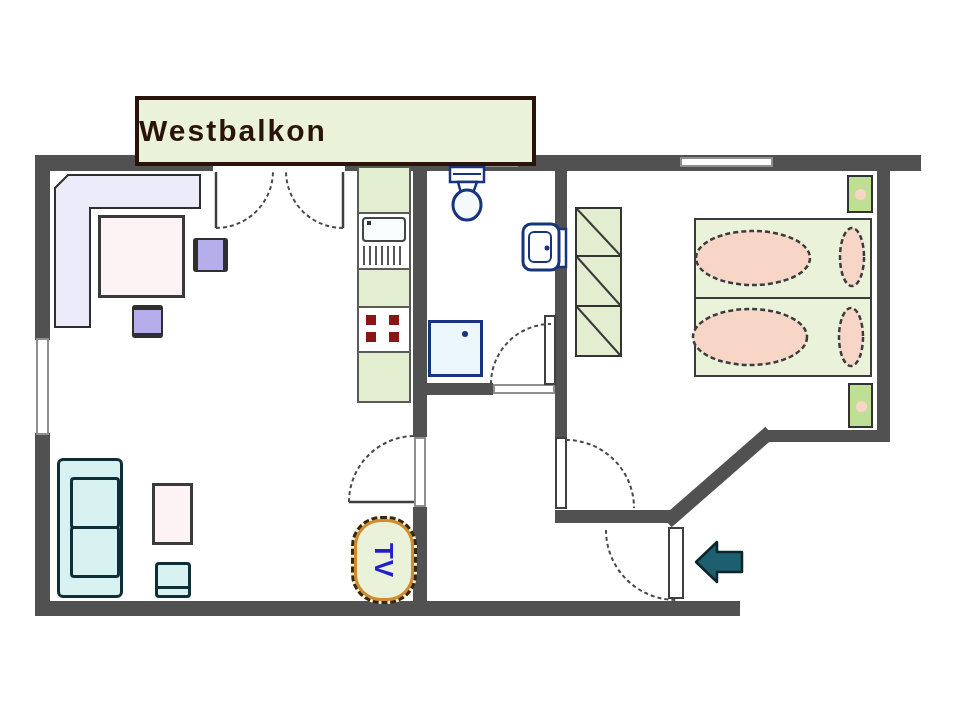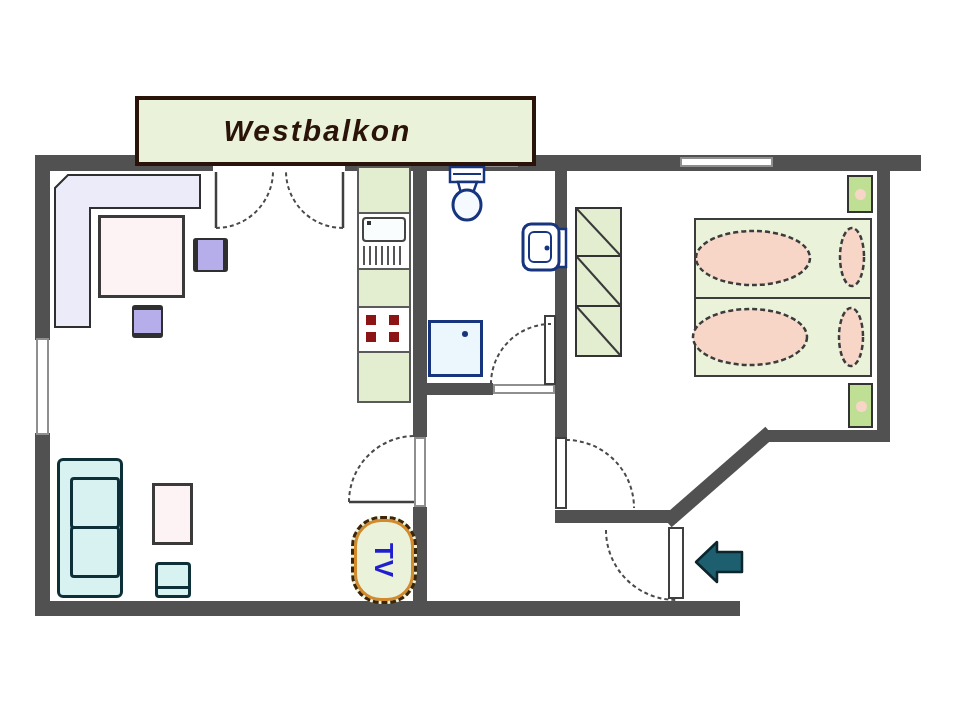--- a/index.html
+++ b/index.html
@@ -3,21 +3,21 @@
 <meta charset="utf-8">
 <style>
   html,body{margin:0;padding:0;background:#fff;}
   .canvas{position:relative;width:960px;height:720px;background:#fff;overflow:hidden;
           font-family:"Liberation Sans",sans-serif;}
   .abs{position:absolute;box-sizing:border-box;}
   .wall{position:absolute;background:var(--wall);}
   .win{position:absolute;background:#fff;border:2px solid #8f8f8f;box-sizing:border-box;z-index:3;}
   .balcony-box{position:absolute;left:135px;top:96px;width:393px;height:62px;z-index:6;
     background:var(--balconyFill);border:4px solid var(--balconyBorder);
-    display:flex;align-items:center;justify-content:center;font-style:italic;}
+    display:flex;align-items:center;}
   .balcony-box span{font-size:30px;font-weight:bold;color:var(--balconyBorder);
     letter-spacing:2px;padding-right:36px;}
   .greencell{position:absolute;background:var(--kitchenGreen);border:2px solid #5a5a5a;box-sizing:border-box;}
   .whitecell{position:absolute;background:#fff;border:2px solid #5a5a5a;box-sizing:border-box;}
   .lav{position:absolute;background:var(--lavender);border:2px solid #2f2f2f;box-sizing:border-box;}
   .tbl{position:absolute;background:var(--tablePink);border:3px solid #3a3a3a;box-sizing:border-box;}
   .teal{position:absolute;background:var(--teal);border:3px solid var(--tealDark);box-sizing:border-box;border-radius:4px;}
   .bed{position:absolute;background:var(--bedGreen);border:2px solid #3c3c3c;box-sizing:border-box;}
   .stand{position:absolute;background:var(--standGreen);border:2px solid #333;box-sizing:border-box;}
   .stand i{position:absolute;left:50%;top:50%;width:11px;height:11px;margin:-5px 0 0 -5px;

